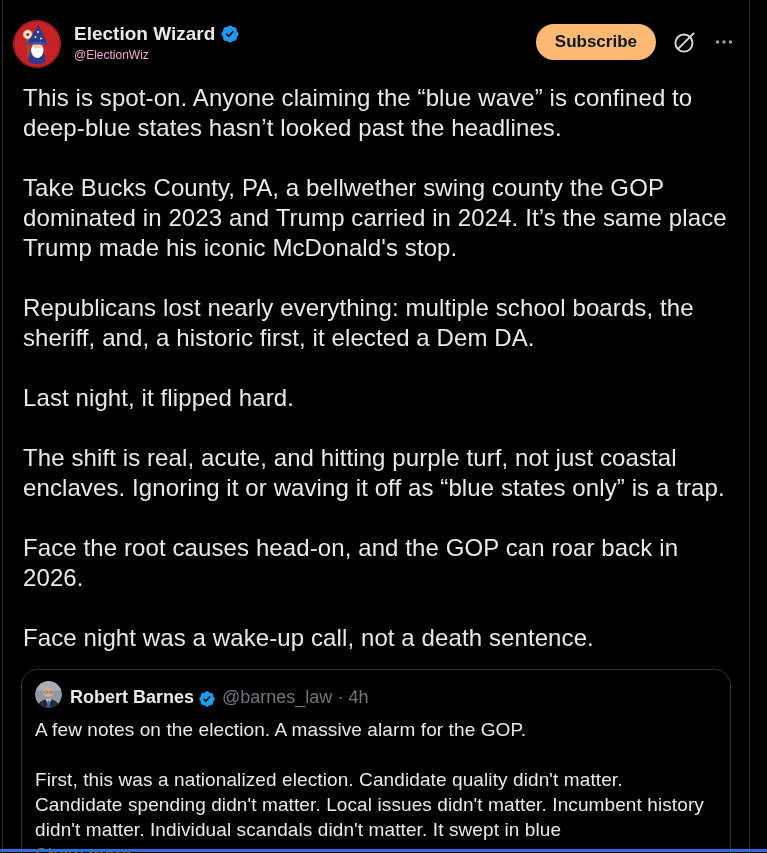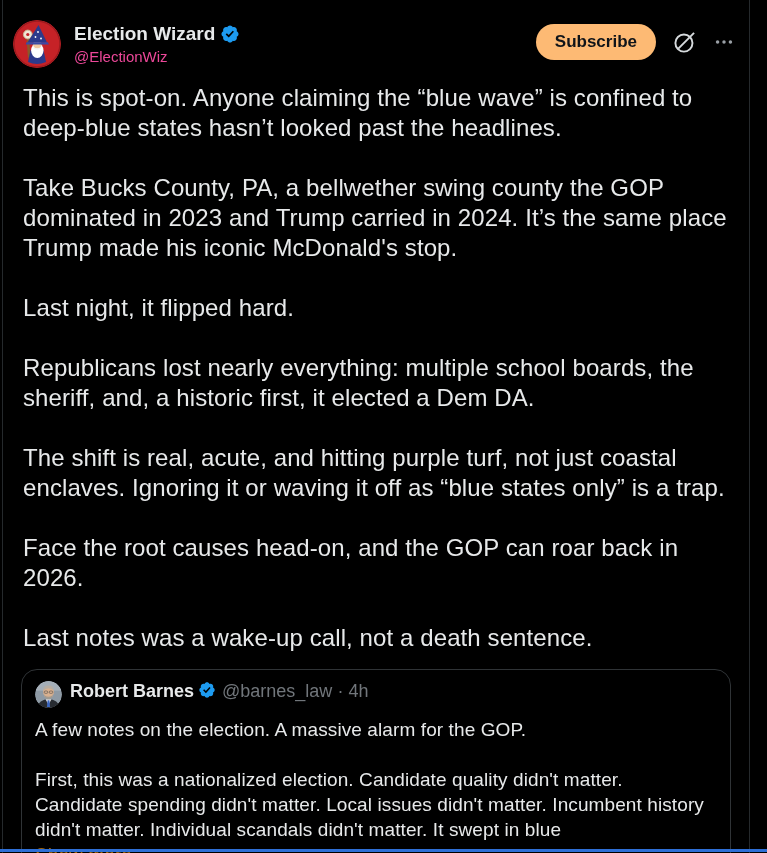--- a/index.html
+++ b/index.html
@@ -34,21 +34,21 @@
     cursor: pointer;
   }
   .avatar svg { display: block; }
   .id-block { margin-left: 13px; padding-top: 3px; min-width: 0; }
   .name-row {
     display: flex; align-items: center; gap: 5px;
     color: #e7e9ea; font-weight: 700; font-size: 19px;
     cursor: pointer; white-space: nowrap;
   }
   .badge { width: 20px; height: 20px; flex: none; }
-  .handle { color: #ec4899; font-size: 15px; margin-top: 3px; cursor: pointer; }
+  .handle { color: #f9a8d4; font-size: 12px; margin-top: 3px; cursor: pointer; }
   .header-actions {
     margin-left: auto;
     display: flex; align-items: center; gap: 15px;
     padding-top: 4px;
   }
   .subscribe {
     background: #fdba74; color: #0f1419;
     font-family: "Liberation Sans", sans-serif;
     font-weight: 700; font-size: 17px;
     border: none; border-radius: 18px;
@@ -69,21 +69,21 @@
   .tweet-text p { margin: 0; }
   .tweet-text p + p { margin-top: 30px; }
   
   .quote-card {
     margin: 16px 18px 0 18px;
     border: 1px solid #2f3336;
     border-radius: 16px;
     padding: 11px 15px 12px 13px;
     cursor: pointer;
   }
-  .q-header { display: flex; align-items: flex-start; }
+  .q-header { display: flex; align-items: flex-end; }
   .q-avatar {
     width: 27px; height: 27px; border-radius: 50%;
     overflow: hidden; flex: none; margin-right: 8px;
   }
   .q-avatar svg { display: block; }
   .q-name { color: #e7e9ea; font-weight: 700; font-size: 18px; white-space: nowrap; }
   .q-badge { width: 18px; height: 18px; flex: none; margin-left: 4px; }
   .q-meta { color: #71767b; font-size: 18px; margin-left: 6px; white-space: nowrap; }
   .q-text {
     margin-top: 9px;
@@ -159,25 +159,25 @@
           <circle cx="12" cy="12" r="1.9" fill="#9aa0a6"></circle>
           <circle cx="19" cy="12" r="1.9" fill="#9aa0a6"></circle>
         </svg>
       </button>
     </div>
   </div>
 
   <div class="tweet-text">
     <p>This is spot-on. Anyone claiming the “blue wave” is confined to deep-blue states hasn’t looked past the headlines.</p>
     <p>Take Bucks County, PA, a bellwether swing county the GOP dominated in 2023 and Trump carried in 2024. It’s the same place Trump made his iconic McDonald's stop.</p>
+    <p>Republicans lost nearly everything: multiple school boards, the sheriff, and, a historic first, it elected a Dem DA.</p>
     <p>Last night, it flipped hard.</p>
-    <p>Republicans lost nearly everything: multiple school boards, the sheriff, and, a historic first, it elected a Dem DA.</p>
     <p>The shift is real, acute, and hitting purple turf, not just coastal enclaves. Ignoring it or waving it off as “blue states only” is a trap.</p>
     <p>Face the root causes head-on, and the GOP can roar back in 2026.</p>
-    <p>Last notes was a wake-up call, not a death sentence.</p>
+    <p>Face night was a wake-up call, not a death sentence.</p>
   </div>
 
   <div class="quote-card">
     <div class="q-header">
       <div class="q-avatar">
         <svg width="27" height="27" viewBox="0 0 28 28">
           <defs>
             <clipPath id="qclip">
                 <circle cx="14" cy="14" r="14"></circle>
               </clipPath>

